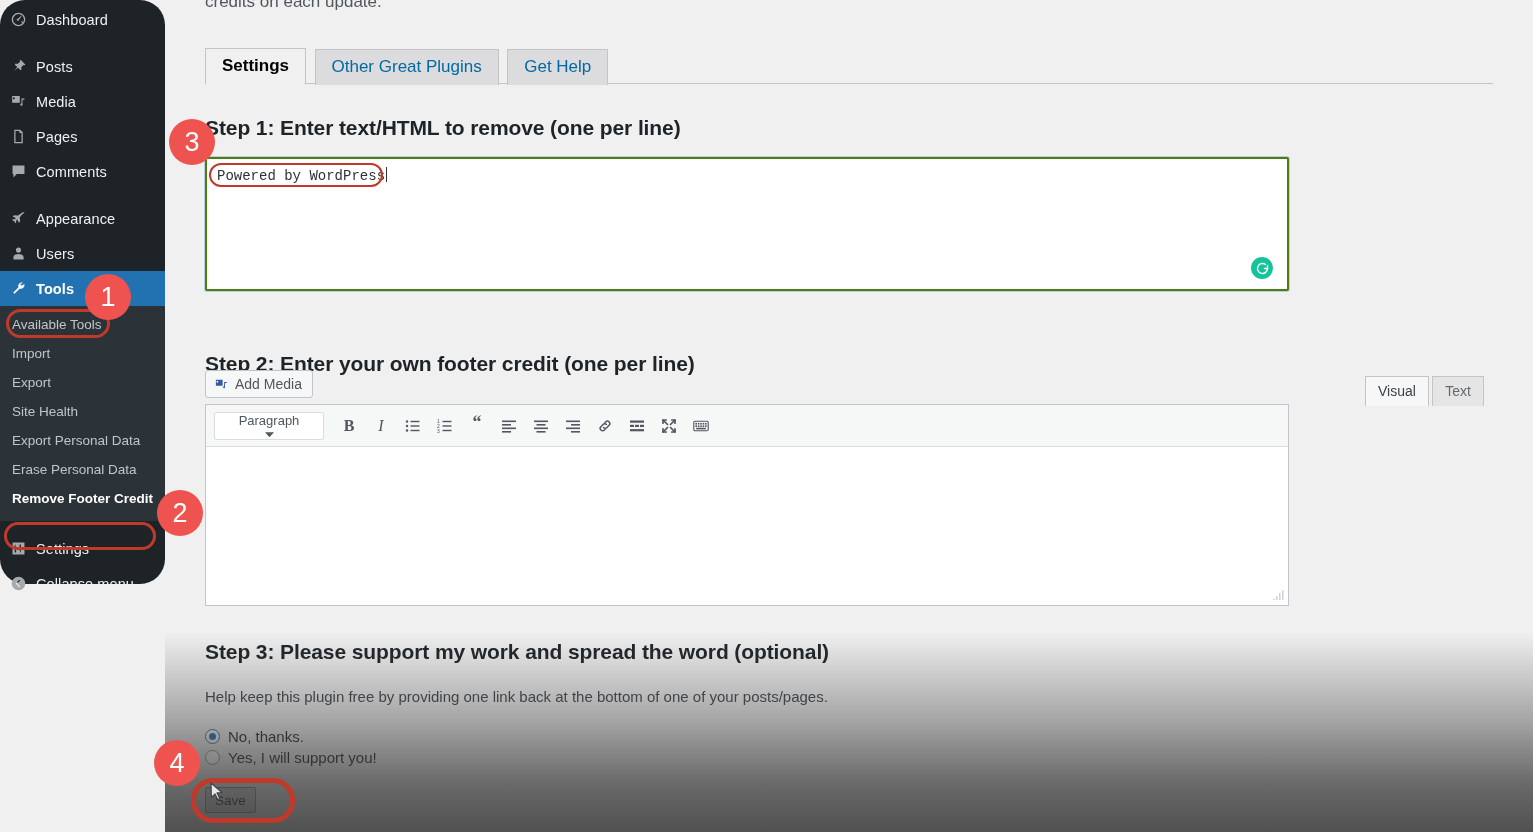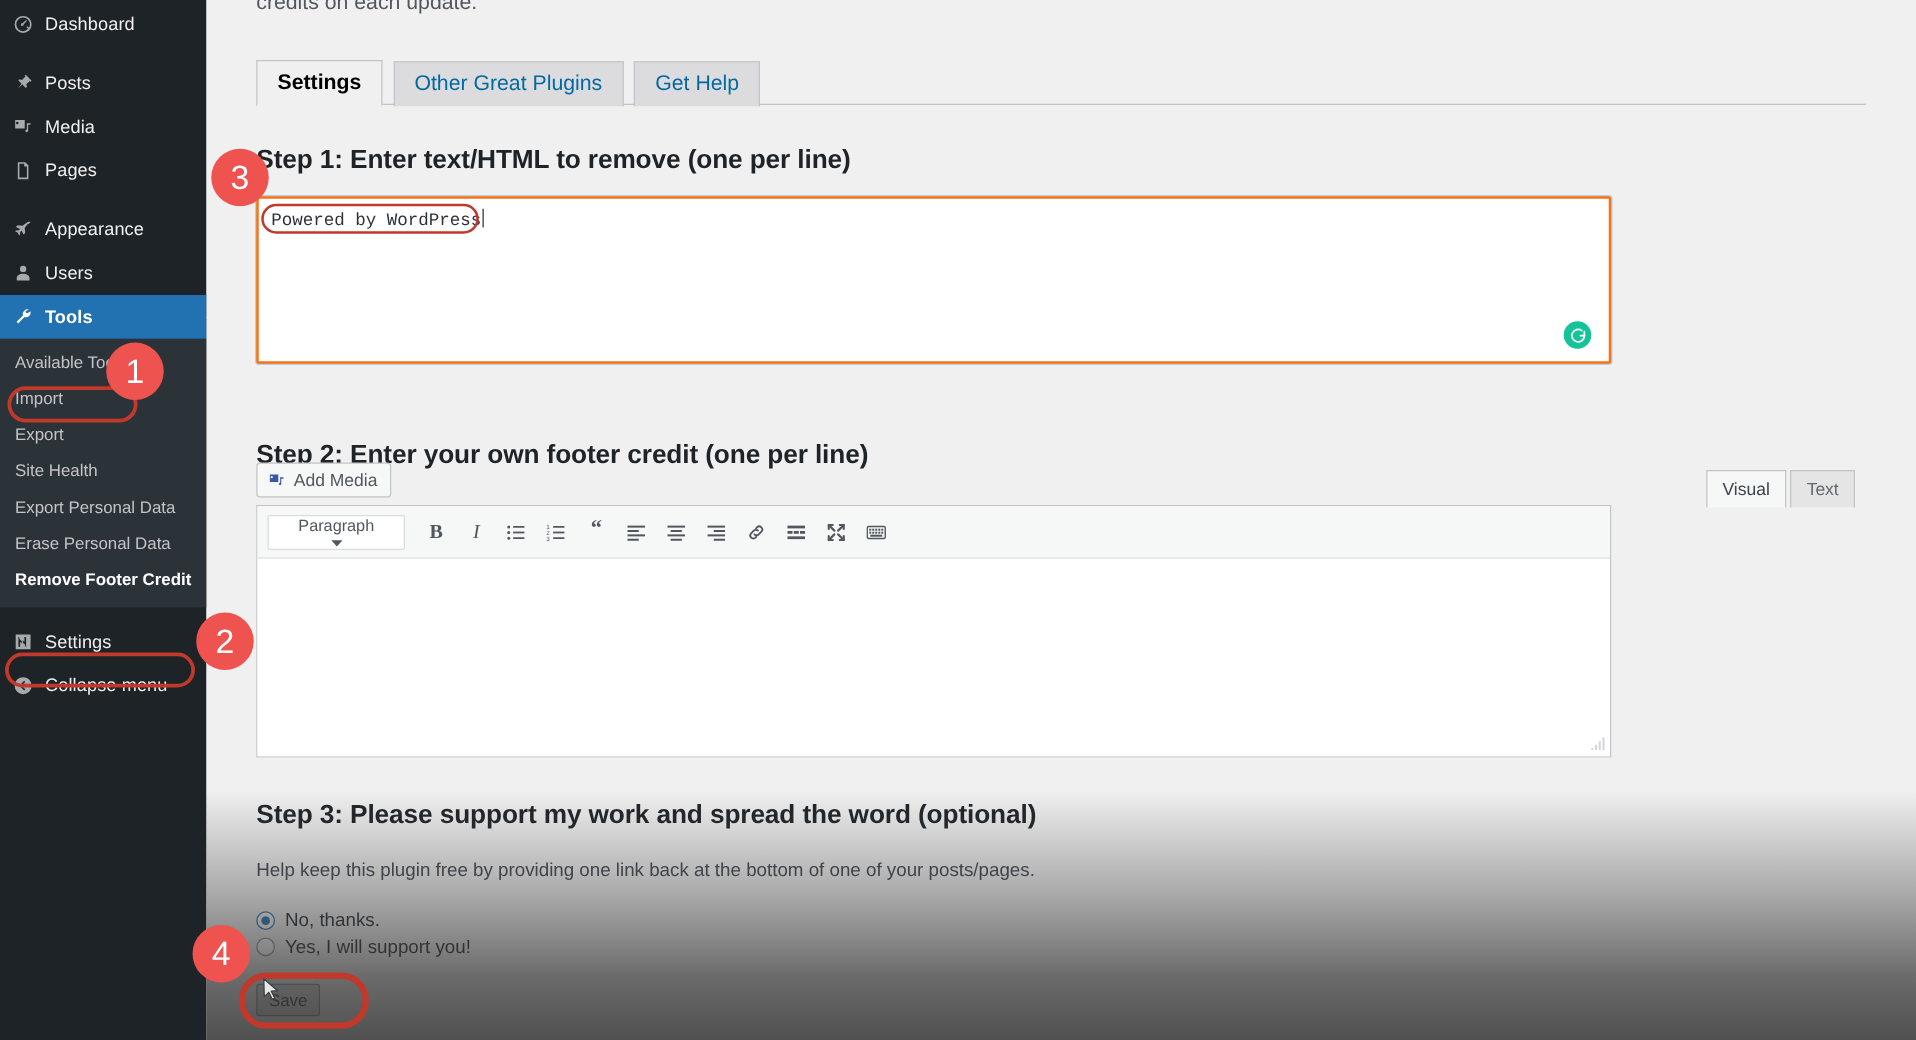--- a/index.html
+++ b/index.html
@@ -7,22 +7,22 @@
     margin: 0; padding: 0;
     width: 1533px; height: 832px;
     overflow: hidden;
     font-family: "Liberation Sans", sans-serif;
     background: #f0f0f1;
   }
   #root { position: relative; width: 1533px; height: 832px; overflow: hidden; background:#f0f0f1; }
 
   
   .adminmenu {
-    position: absolute; left: 0; top: 0; width: 165px; height: 832px;
-    background: #1d2327; color: #f0f0f1; z-index: 5;
+    position: absolute; left: 0; top: 0; width: 165px; height: 584px;
+    background: #1d2327; color: #f0f0f1; z-index: 5; border-radius: 25px;
   }
   .menu-item {
     position: relative; display: flex; align-items: center;
     height: 35px; padding-left: 10px; font-size: 14.5px; color: #f0f0f1;
     letter-spacing: .1px;
   }
   .menu-item .micon {
     width: 26px; min-width:26px; display:flex; align-items:center; justify-content:flex-start;
     color:#a7aaad;
   }
@@ -72,21 +72,21 @@
     background: #f0f0f1; color:#000; font-weight: 700; border-bottom: 1px solid #f0f0f1;
   }
 
   .step-title {
     position:absolute; left: 40px; font-size: 21px; font-weight: 700; color: #1d2327;
     letter-spacing: -.1px;
   }
 
   .big-textarea {
     position:absolute; left: 40px; top: 157px; width: 1084px; height: 134px;
-    border: 2px solid #f97316; background:#fff; border-radius: 2px;
+    border: 2px solid #4d7c0f; background:#fff; border-radius: 2px;
     box-shadow: 0 0 0 1px rgba(79,148,212,.35);
   }
   .big-textarea .ta-text {
     position:absolute; left: 10px; top: 8px;
     font-family: "Liberation Mono", monospace; font-size: 14px; color:#2c3338;
     white-space: pre;
   }
   .caret {
     display:inline-block; width:1px; height:15px; background:#2c3338;
     vertical-align:-2px; margin-left:1px;
@@ -194,20 +194,28 @@
 
     <div class="menu-item">
       <span class="micon">
         <svg width="17" height="17" viewBox="0 0 20 20" fill="currentColor">
             <path d="M5 2h7l3 3v13H5V2zm1.5 1.5v13h7V6h-2.5V3.5h-4.5z"></path>
           </svg>
       </span>
       <span class="mlabel">Pages</span>
     </div>
 
+    <div class="menu-item">
+      <span class="micon">
+        <svg width="17" height="17" viewBox="0 0 20 20" fill="currentColor">
+            <path d="M3 3h14v10H8l-4 4v-4H3V3z"></path>
+          </svg>
+      </span>
+      <span class="mlabel">Comments</span>
+    </div>
 
     <div class="menu-sep"></div>
 
     <div class="menu-item">
       <span class="micon">
         <svg width="17" height="17" viewBox="0 0 20 20" fill="currentColor">
             <path d="M17 3.2c-.8-.8-2.4-.4-4.1.8L9.4 6.6l-4.6-.5-1.6 1.6 3.9 2L5.3 11l-1.9-.2-1 1L5 13.1l1.3 2.6 1-1-.2-1.9 1.3-1.8 2 3.9 1.6-1.6-.5-4.6 2.6-3.5C15.3 5 15.8 4 17 3.2z"></path>
           </svg>
       </span>
       <span class="mlabel">Appearance</span>

